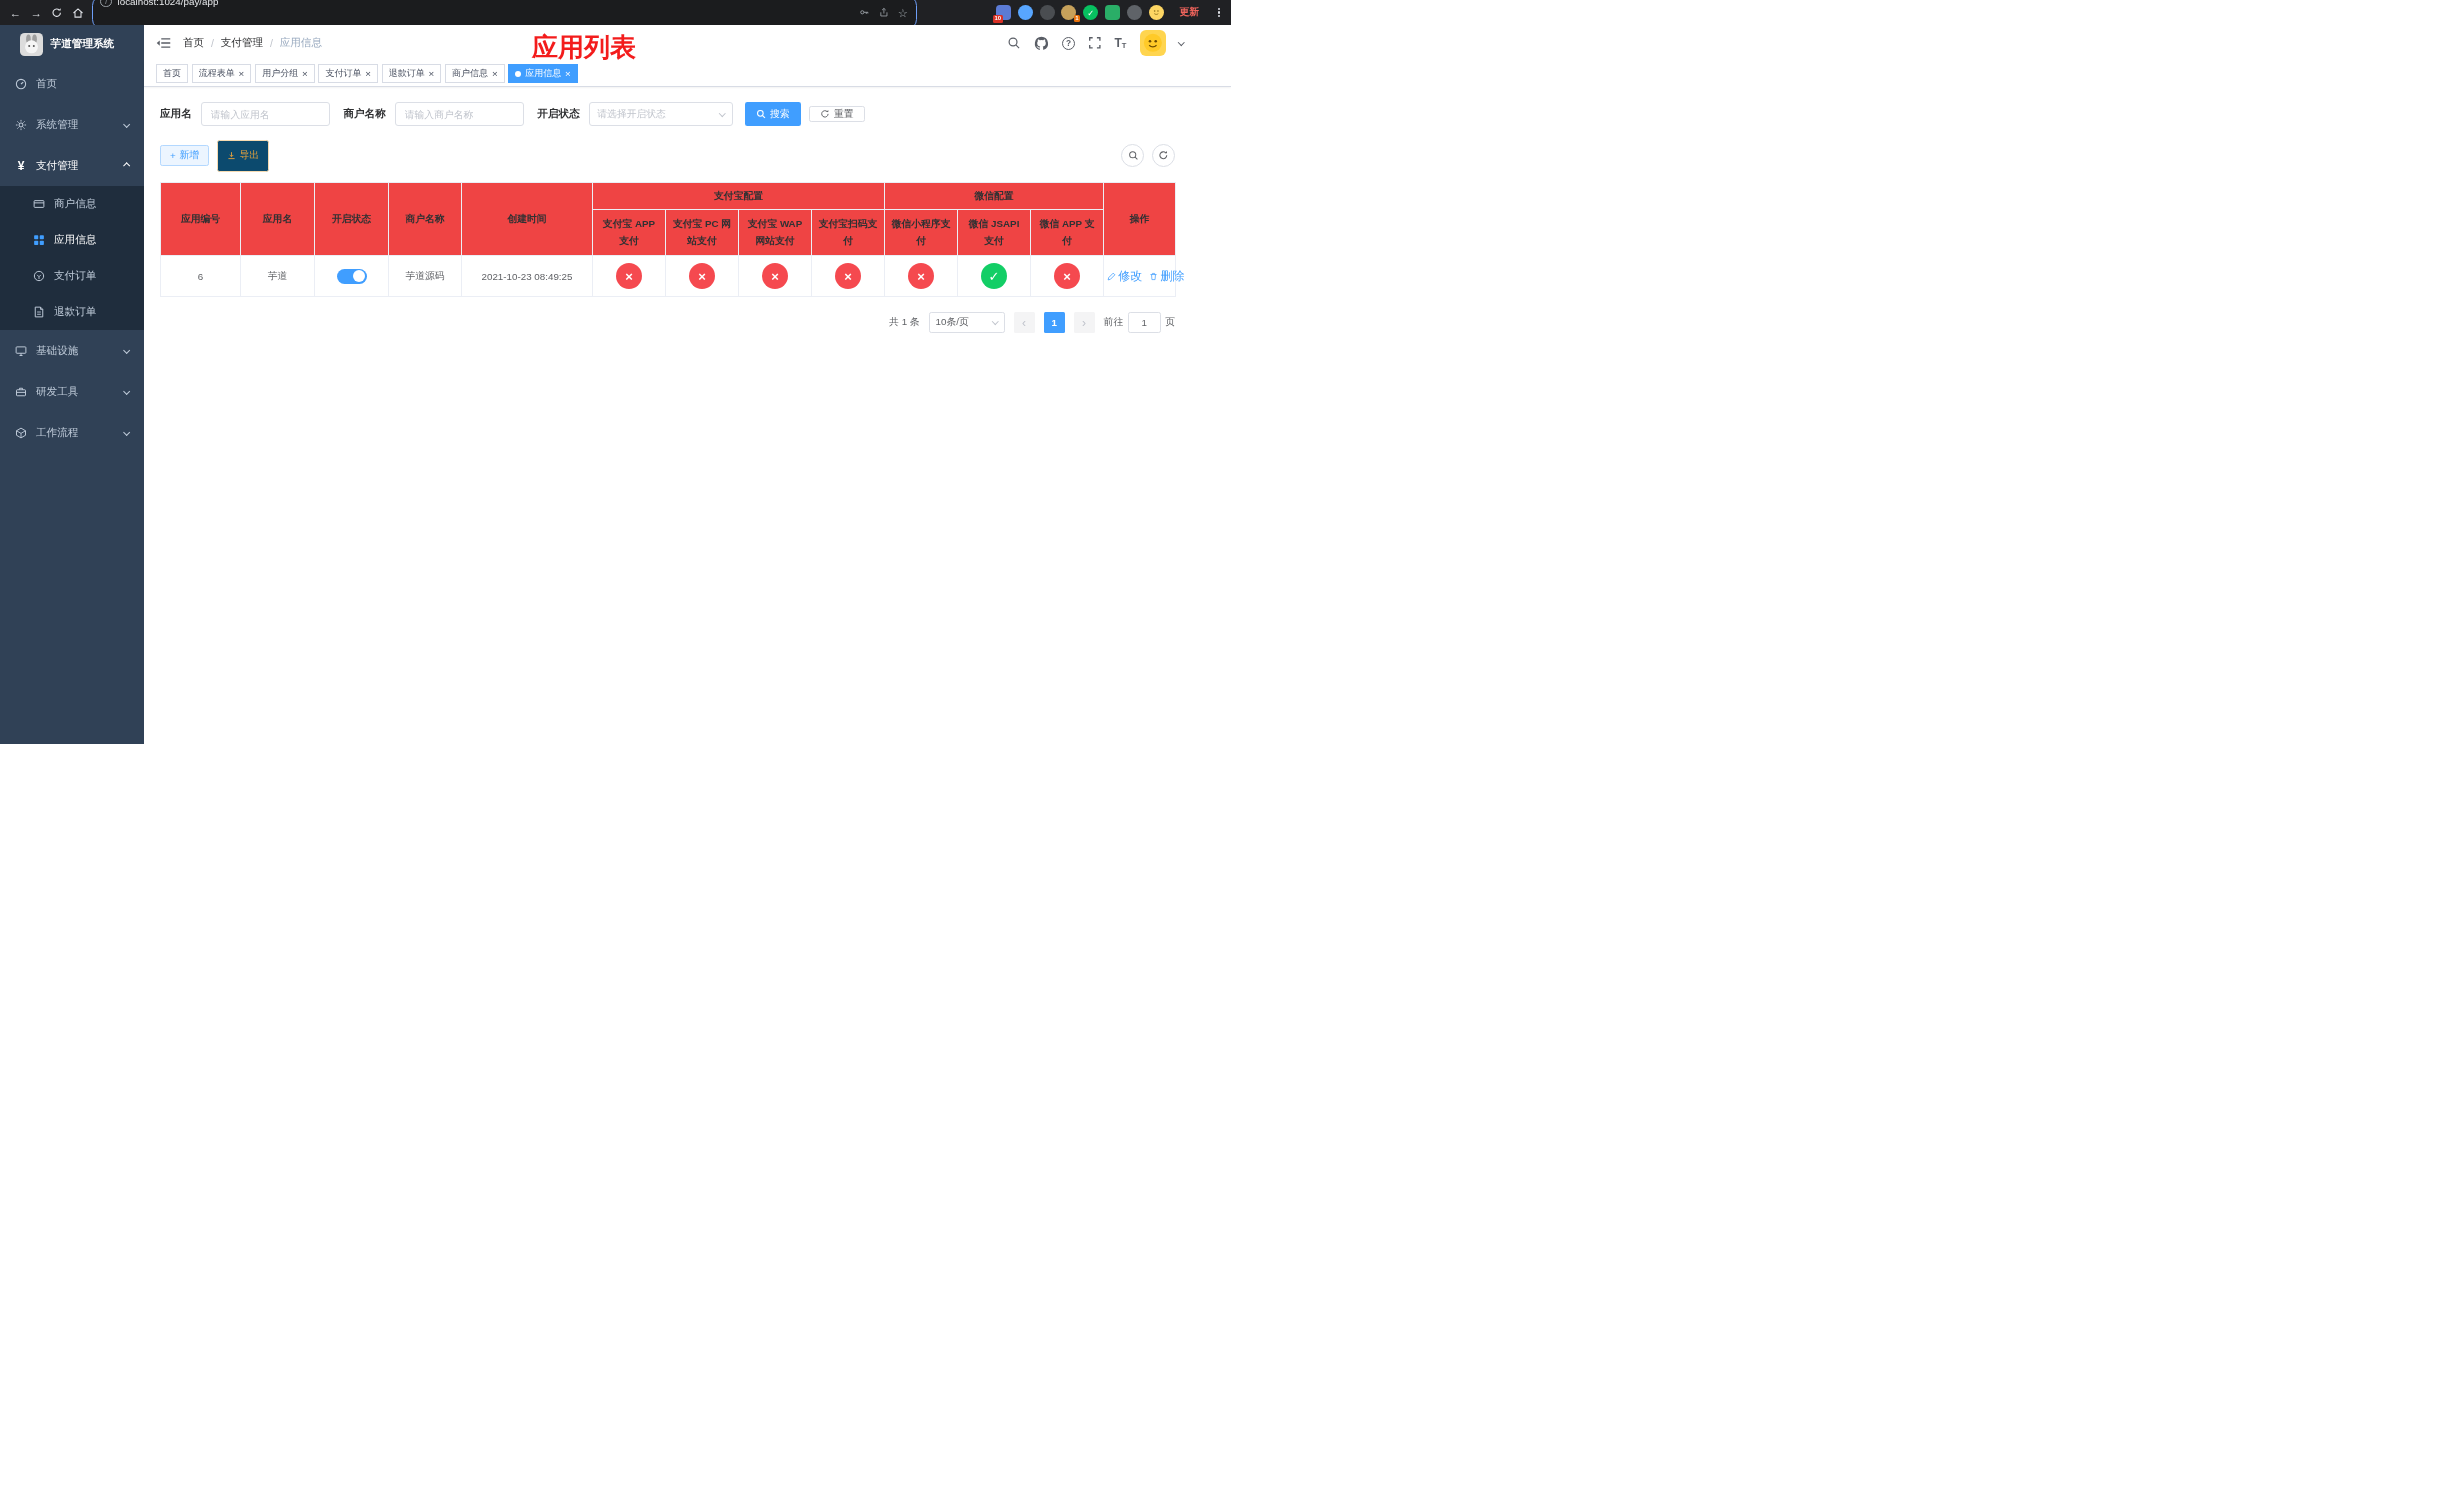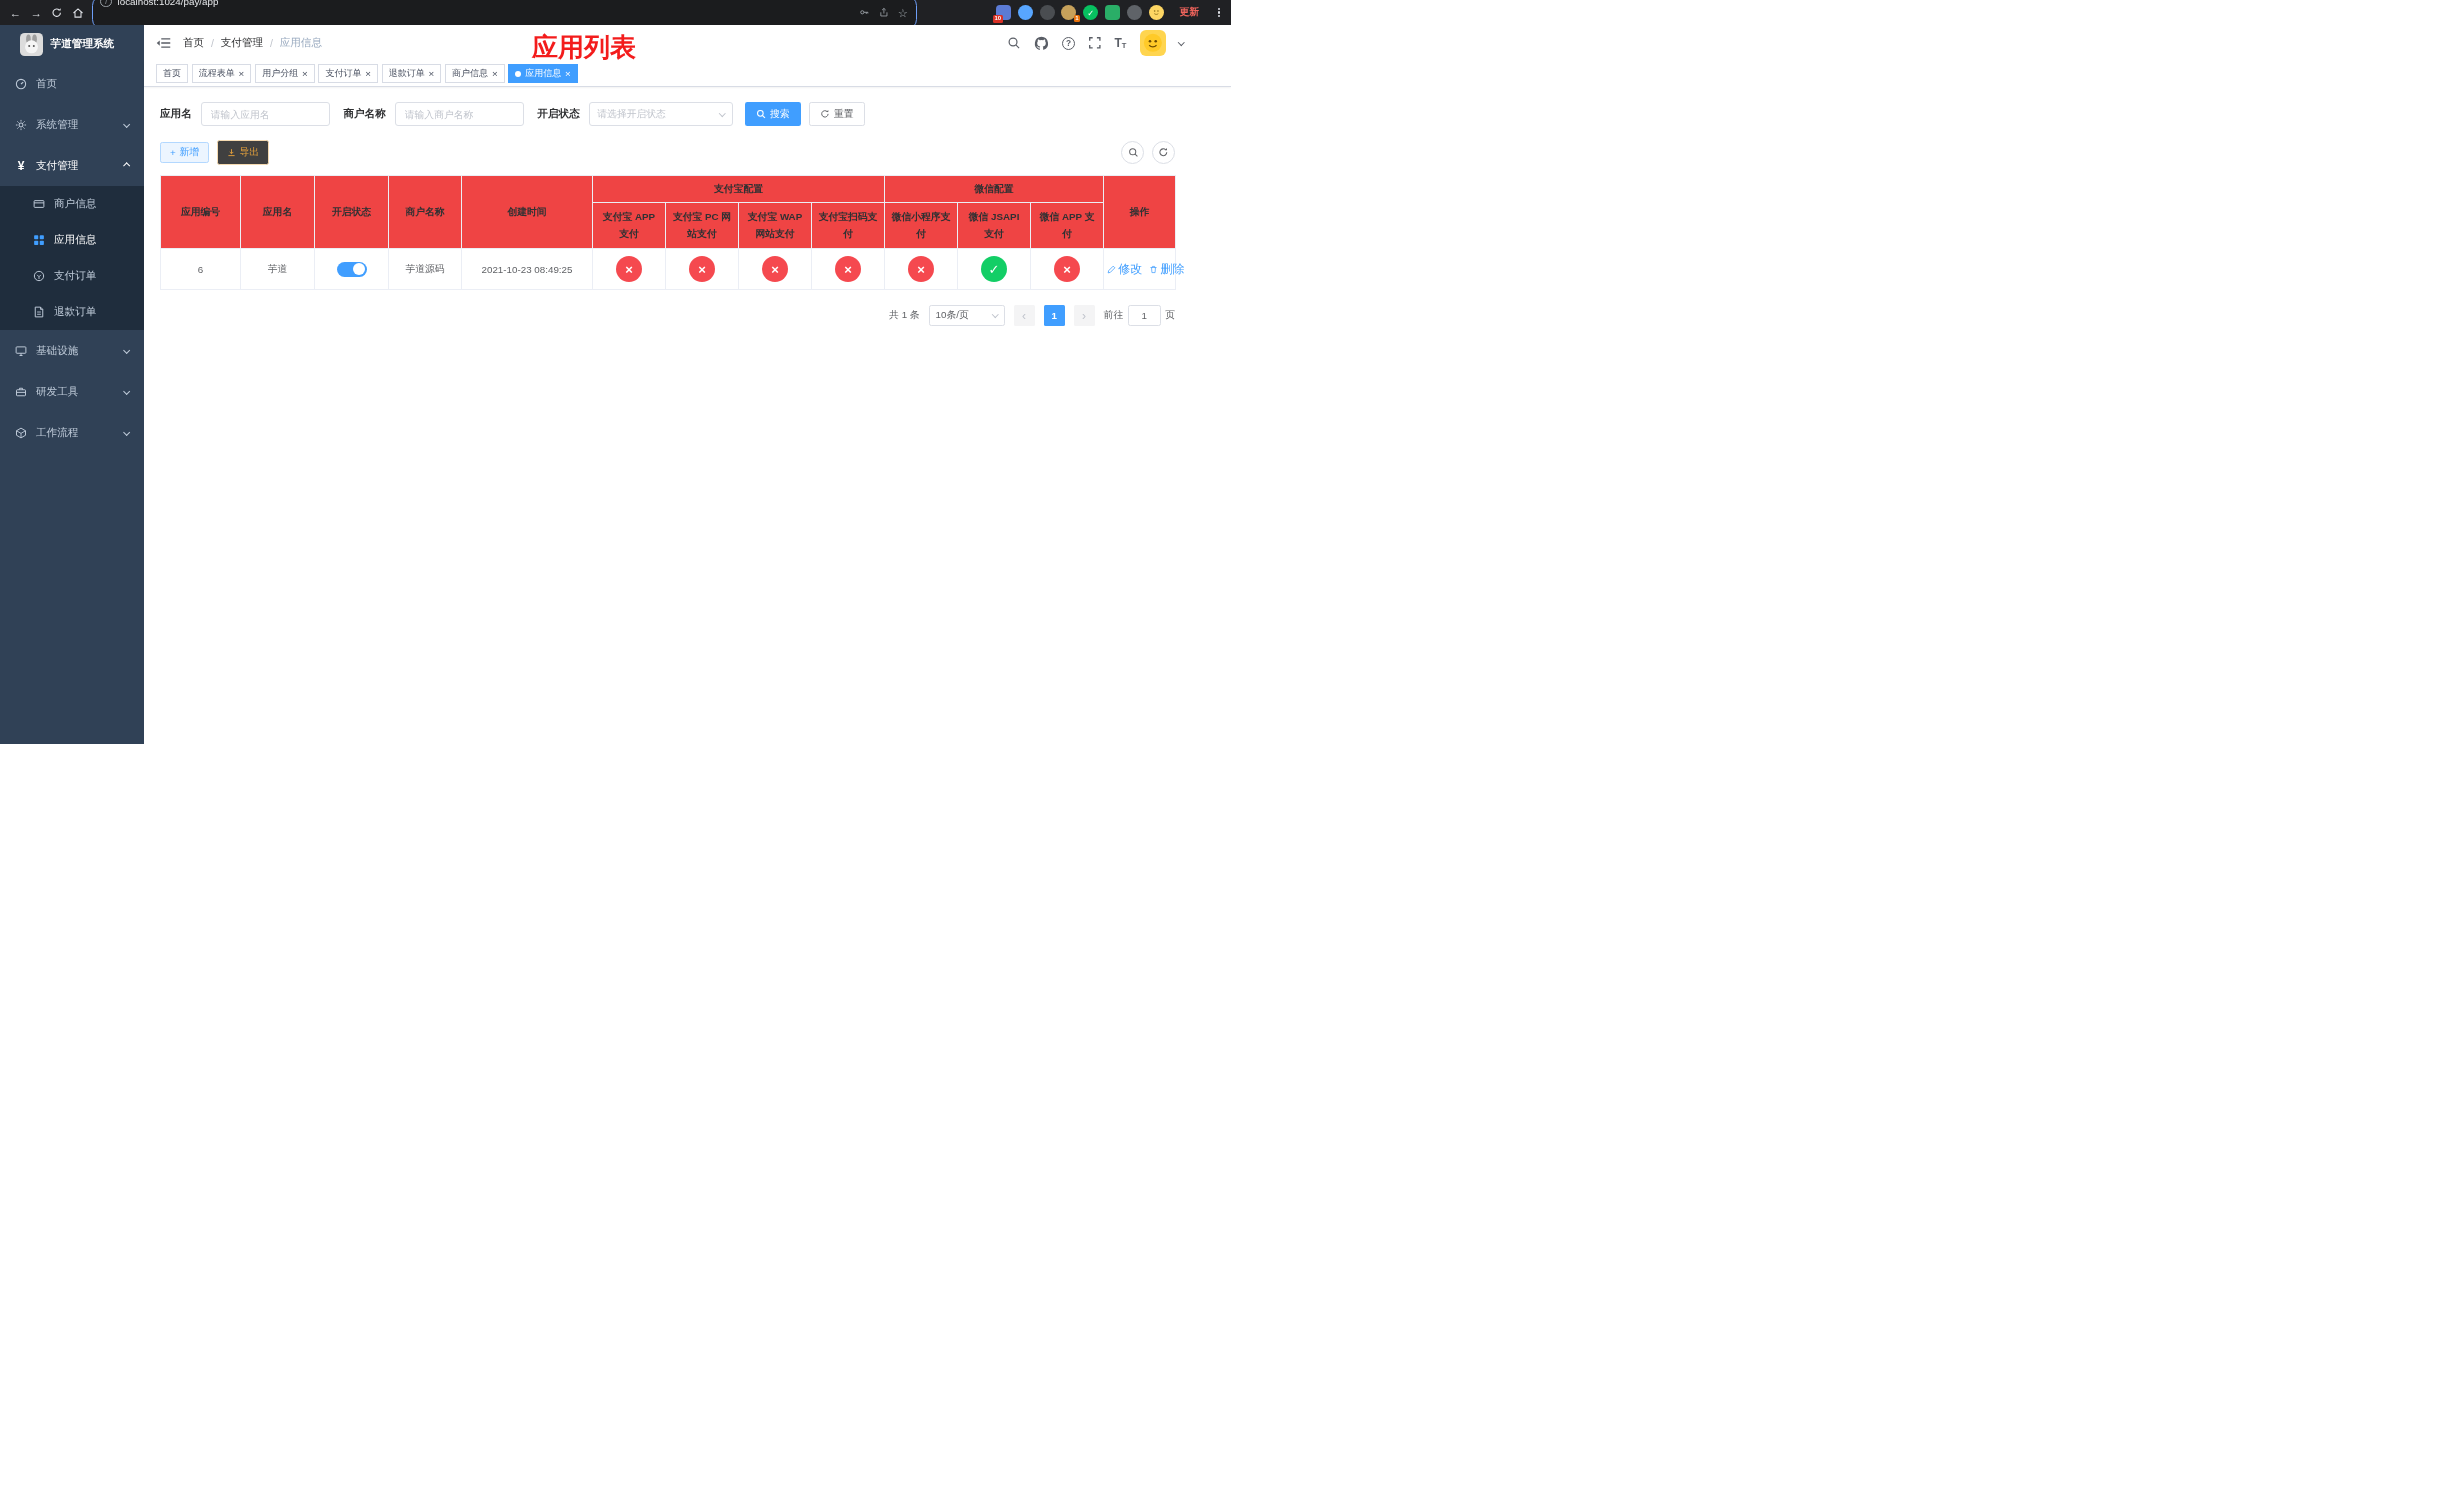--- a/index.html
+++ b/index.html
@@ -64,24 +64,24 @@
 .content{flex:1;padding:15px 56px 0 16px;overflow:hidden}
 .filters{display:flex;align-items:center;font-size:10.6px}
 .flabel{font-weight:700;color:#303133;margin-right:9px;white-space:nowrap}
 .el-input{width:129px;height:24px;border:0.8px solid #dcdfe6;border-radius:3px;padding:0 9px;font-size:9.8px;color:#606266;background:#fff;outline:none;margin-right:13.6px}
 .el-input::placeholder{color:#c0c4cc}
 .el-select{width:144px;height:24px;border:0.8px solid #dcdfe6;border-radius:3px;display:flex;align-items:center;justify-content:space-between;padding:0 7.6px;margin-right:12px;background:#fff;cursor:pointer}
 .el-select .ph{color:#c0c4cc;font-size:9.8px}
 .scaret{width:4.5px;height:4.5px;border-right:0.8px solid #c0c4cc;border-bottom:0.8px solid #c0c4cc;transform:rotate(45deg);margin-top:-2.3px}
 .btn{display:inline-flex;align-items:center;justify-content:center;gap:3.8px;border-radius:2.3px;font-size:9.8px;cursor:pointer;border:0.8px solid transparent;white-space:nowrap}
 .btn-primary{background:#409eff;color:#fff;height:24px;padding:0 10.6px;margin-right:7.6px}
-.btn-plain{background:#fff;color:#606266;border-color:#dcdfe6;height:24px;padding:0 10.6px}
+.btn-plain{background:#fff;color:#606266;border-color:#dcdfe6;height:16px;padding:0 10.6px}
 .toolbar{display:flex;align-items:center;gap:7.6px;margin-top:13.6px}
 .btn-add{background:#ecf5ff;color:#409eff;border-color:#b3d8ff;height:21px;padding:0 9px}
-.btn-export{background:#404040;color:#e6a23c;border-color:#f5dab1;height:25px;padding:0 9px}
+.btn-export{background:#0c4a6e;color:#e6a23c;border-color:#f5dab1;height:32px;padding:0 9px}
 .spacer{flex:1}
 .circle-btn{width:23px;height:23px;border-radius:50%;border:0.8px solid #dcdfe6;background:#fff;color:#606266;display:inline-flex;align-items:center;justify-content:center;cursor:pointer}
 
 .data-table{width:100%;border-collapse:collapse;table-layout:fixed;margin-top:10.6px;font-size:9.8px;color:#606266}
 .data-table th,.data-table td{border:0.8px solid #ebeef5;text-align:center;vertical-align:middle;padding:6px 4.5px;word-break:break-word}
 .data-table thead th{color:#303133;font-weight:700;background:#ef4444;line-height:1.7}
 .data-table .group-th{height:27px;padding:3px 4.5px}
 .data-table td{padding:6.8px 3px}
 .toggle{width:30px;height:15px;border-radius:7.6px;background:#dcdfe6;position:relative;display:inline-block;vertical-align:middle;cursor:pointer}
 .toggle.on{background:#409eff}

